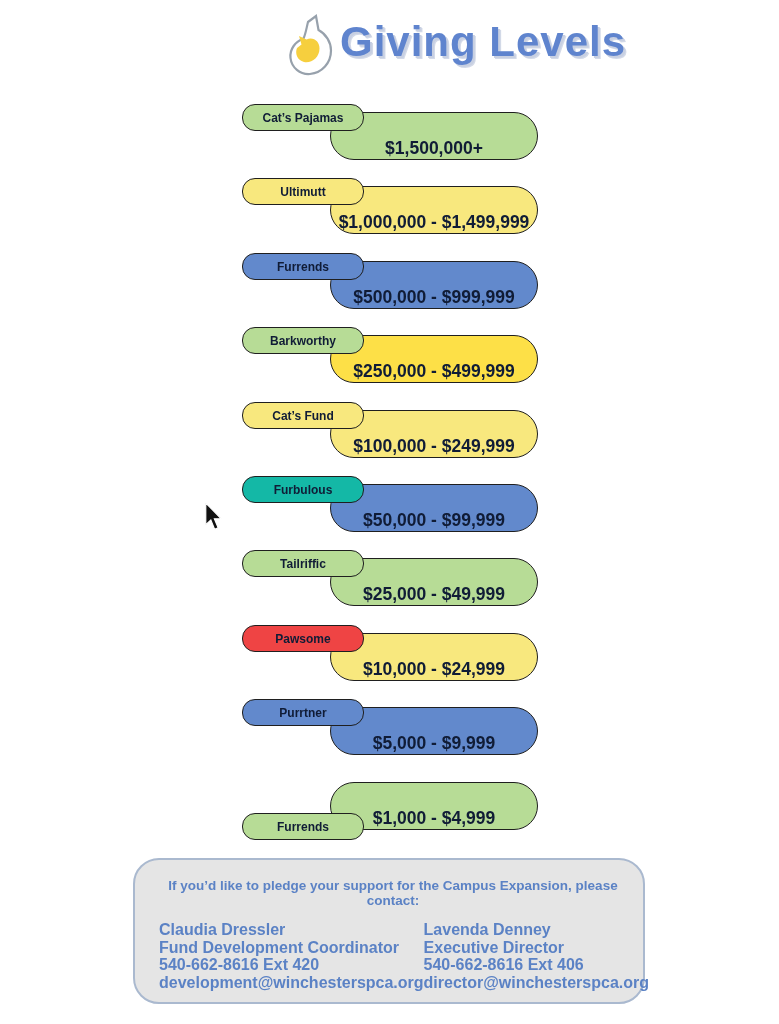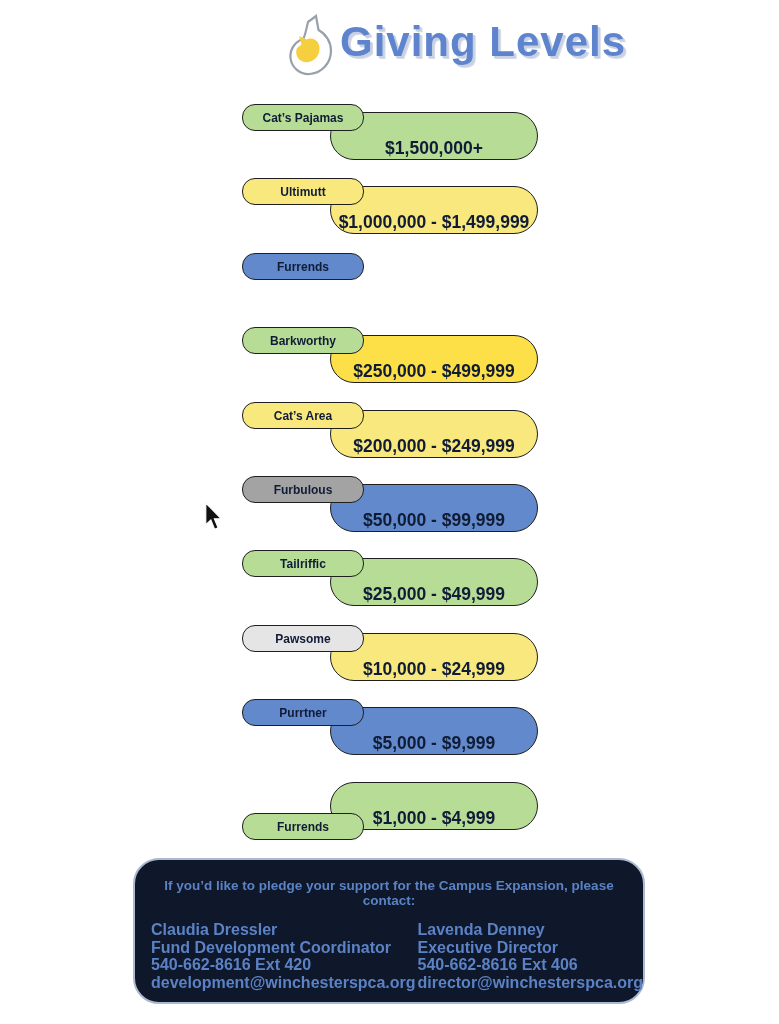--- a/index.html
+++ b/index.html
@@ -35,21 +35,21 @@
     border:1.6px solid var(--pill-border);border-radius:13px;
     display:flex;align-items:center;justify-content:center;z-index:2;
   }
   .label-text{font-size:12px;font-weight:bold;color:var(--pill-text);}
   
   .cursor{position:absolute;left:204px;top:503px;width:19px;height:28px;z-index:5;}
   
   .contact-box{
     position:absolute;left:133px;top:858px;width:512px;height:146px;
     border:2px solid var(--contact-border);border-radius:26px;
-    box-sizing:border-box;background:#0f172a;
+    box-sizing:border-box;background:#e5e5e5;padding-left:8px;
   }
   .contact-intro{
     margin:18px 14px 0 14px;text-align:center;
     font-size:13.5px;font-weight:bold;color:var(--contact-text);
   }
   .contact-cols{display:flex;margin:13px 0 0 16px;}
   .contact-card{width:297px;box-sizing:border-box;}
   .contact-card + .contact-card{width:auto;}
   .contact-card div{
     font-size:16px;font-weight:bold;line-height:17.5px;color:var(--contact-text);
@@ -83,66 +83,69 @@
   <div class="level-row" style="top: 74px;">
     <div class="amount-pill" style="background: rgb(248, 232, 126);">
       <span class="amount-text">$1,000,000 - $1,499,999</span>
     </div>
     <div class="label-pill" style="background: rgb(248, 232, 126);">
       <span class="label-text">Ultimutt</span>
     </div>
   </div>
 
   <div class="level-row" style="top: 149px;">
+    <div class="amount-pill" style="background: rgb(98, 137, 204);">
+      <span class="amount-text">$500,000 - $999,999</span>
+    </div>
     <div class="label-pill" style="background: rgb(98, 137, 204);">
       <span class="label-text">Furrends</span>
     </div>
   </div>
 
   <div class="level-row" style="top: 223px;">
     <div class="amount-pill" style="background: #fde047;">
       <span class="amount-text">$250,000 - $499,999</span>
     </div>
     <div class="label-pill" style="background: rgb(183, 220, 150);">
       <span class="label-text">Barkworthy</span>
     </div>
   </div>
 
   <div class="level-row" style="top: 298px;">
     <div class="amount-pill" style="background: rgb(248, 232, 126);">
-      <span class="amount-text">$200,000 - $249,999</span>
+      <span class="amount-text">$100,000 - $249,999</span>
     </div>
     <div class="label-pill" style="background: rgb(248, 232, 126);">
-      <span class="label-text">Cat’s Area</span>
+      <span class="label-text">Cat’s Fund</span>
     </div>
   </div>
 
   <div class="level-row" style="top: 372px;">
     <div class="amount-pill" style="background: rgb(98, 137, 204);">
       <span class="amount-text">$50,000 - $99,999</span>
     </div>
-    <div class="label-pill" style="background: #a3a3a3;">
+    <div class="label-pill" style="background: #14b8a6;">
       <span class="label-text">Furbulous</span>
     </div>
   </div>
 
   <div class="level-row" style="top: 446px;">
     <div class="amount-pill" style="background: rgb(183, 220, 150);">
       <span class="amount-text">$25,000 - $49,999</span>
     </div>
     <div class="label-pill" style="background: rgb(183, 220, 150); align-items: center;">
       <span class="label-text">Tailriffic</span>
     </div>
   </div>
 
   <div class="level-row" style="top: 521px;">
     <div class="amount-pill" style="background: rgb(248, 232, 126);">
       <span class="amount-text">$10,000 - $24,999</span>
     </div>
-    <div class="label-pill" style="background: #e5e5e5;">
+    <div class="label-pill" style="background: #ef4444;">
       <span class="label-text">Pawsome</span>
     </div>
   </div>
 
   <div class="level-row" style="top: 595px;">
     <div class="amount-pill" style="background: rgb(98, 137, 204);">
       <span class="amount-text">$5,000 - $9,999</span>
     </div>
     <div class="label-pill" style="background: rgb(98, 137, 204);">
       <span class="label-text">Purrtner</span>

